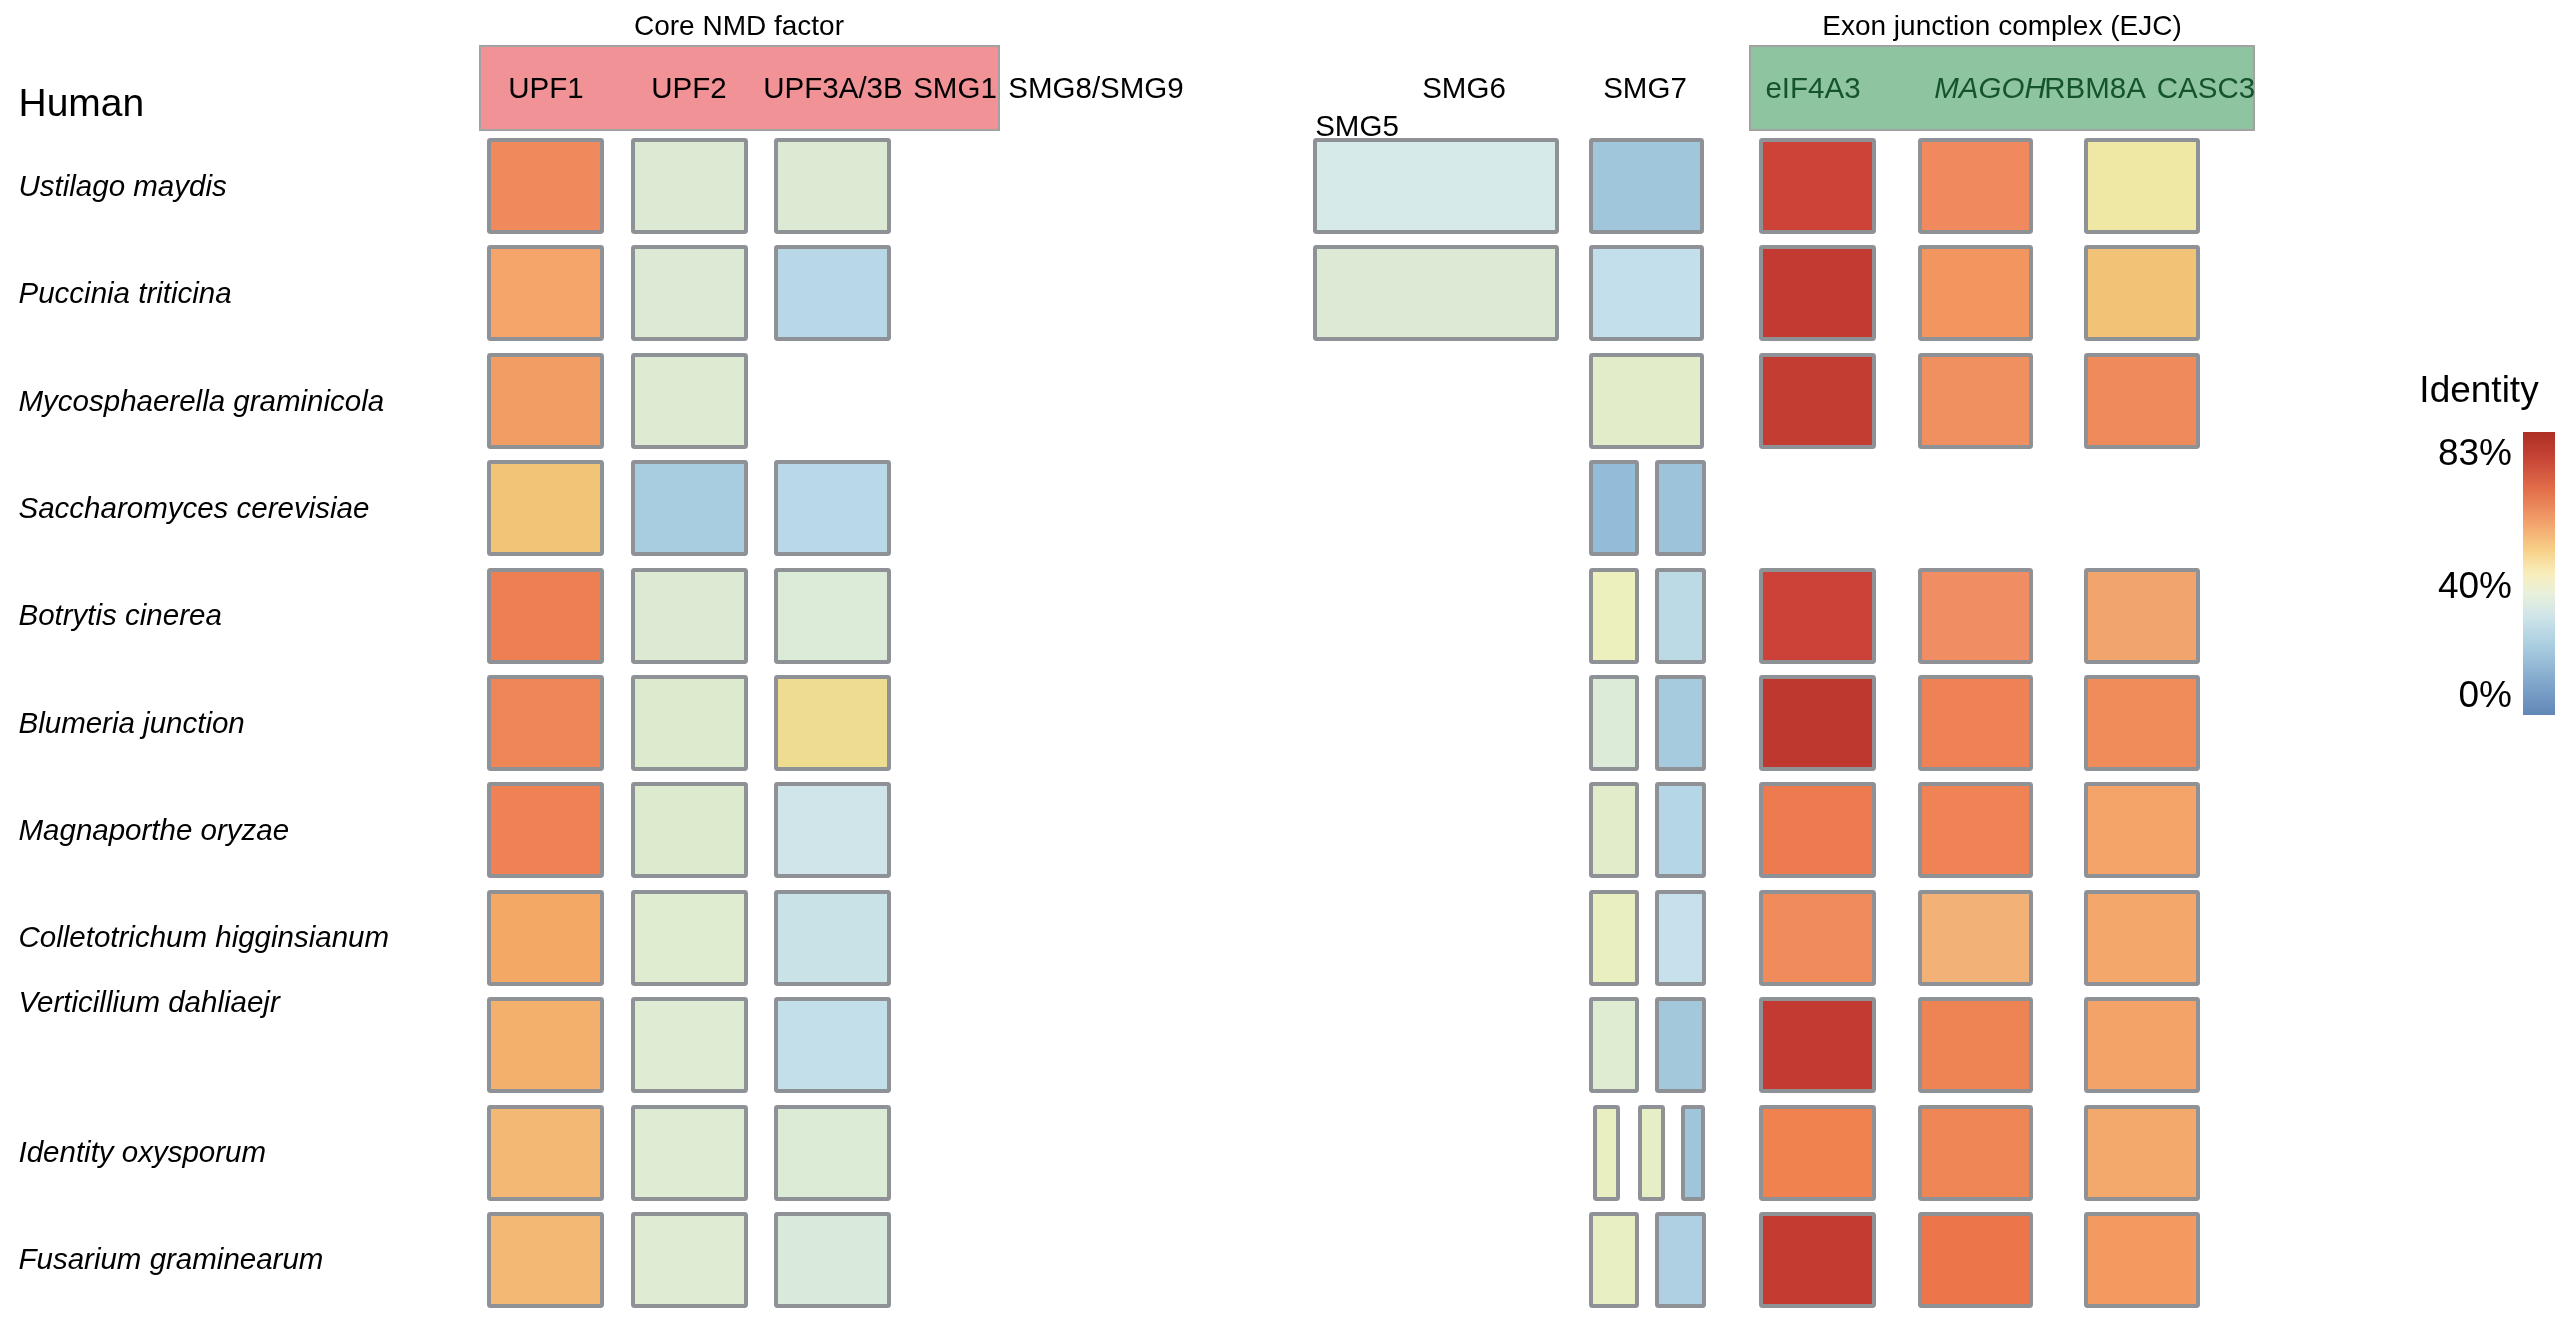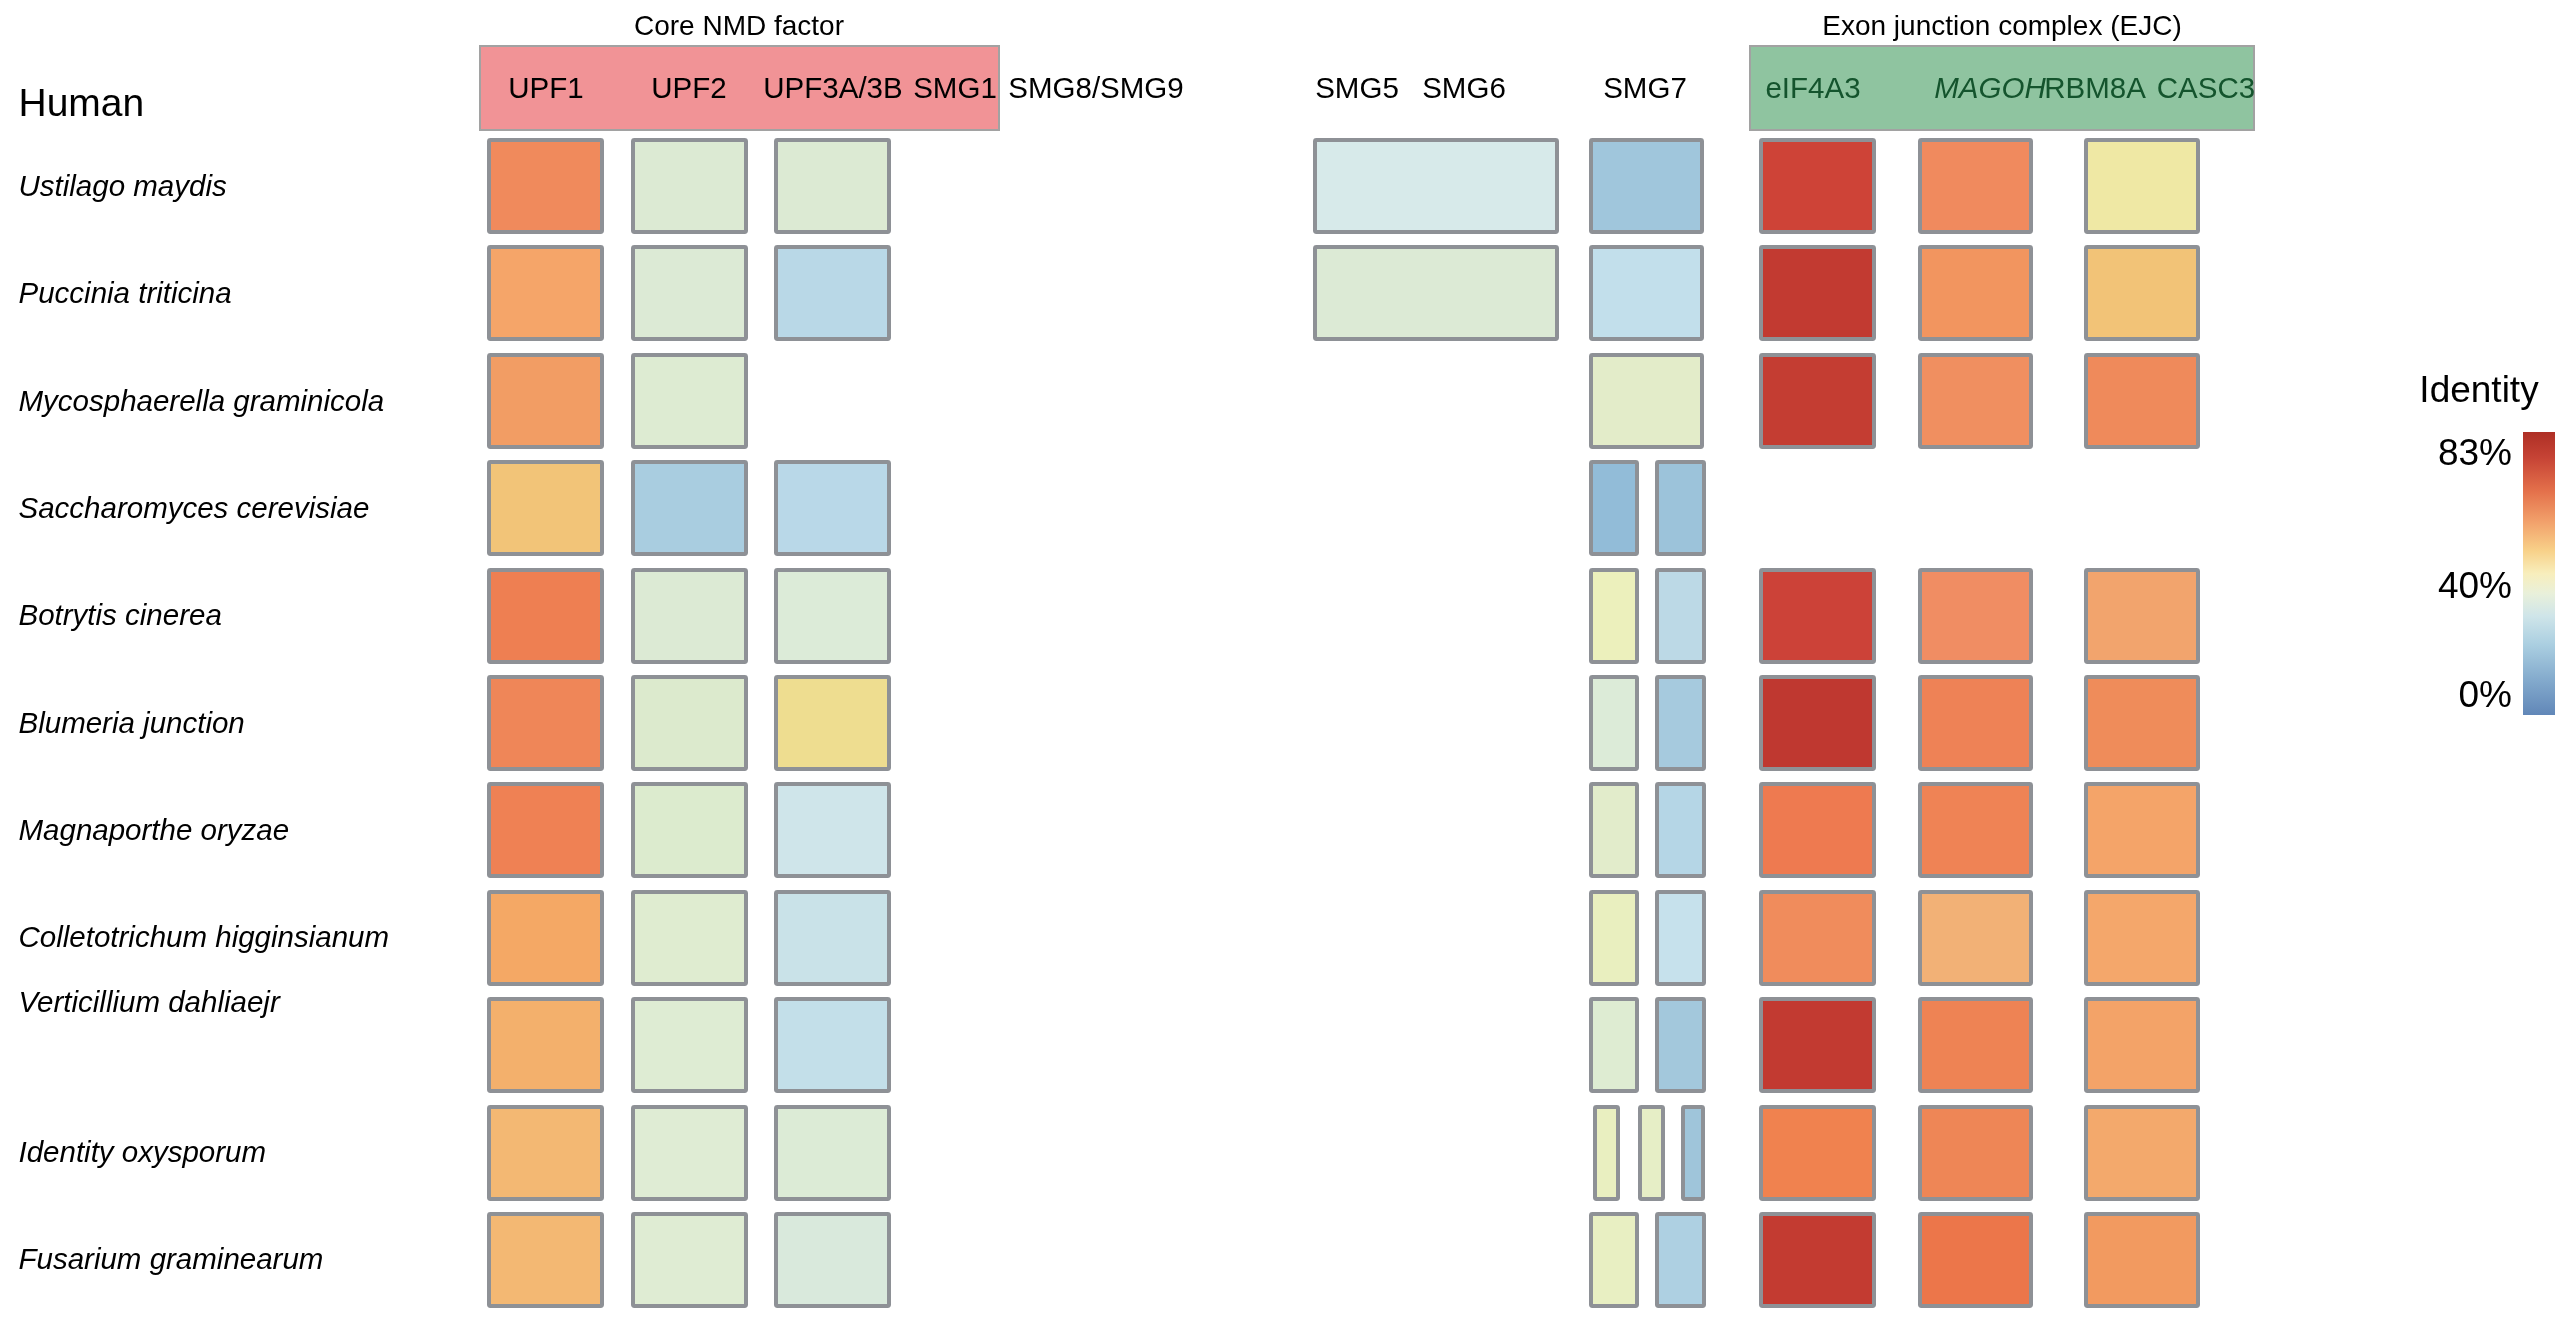--- a/index.html
+++ b/index.html
@@ -5,21 +5,21 @@
   html,body{margin:0;padding:0;background:#ffffff;}
   body{width:2576px;height:1325px;position:relative;font-family:"Liberation Sans",sans-serif;color:#000;}
   .fig{position:absolute;left:0;top:0;width:2576px;height:1325px;}
   .group-title{position:absolute;top:10px;font-size:28px;transform:translateX(-50%);white-space:nowrap;}
   .hdr-box{position:absolute;top:45px;height:86px;box-sizing:border-box;border:2.5px solid #a2a2a2;}
   .hdr-core{left:479px;width:521px;background:#f19396;}
   .hdr-ejc{left:1749px;width:506px;background:#8fc4a0;}
   .col-label{position:absolute;top:71px;font-size:29.5px;transform:translateX(-50%);white-space:nowrap;}
   .col-label.ejc-label{color:#14542d;}
   .h-upf1{left:546px;} .h-upf2{left:689px;} .h-upf3{left:833px;} .h-smg1{left:955px;}
-  .h-smg89{left:1096px;} .h-smg5{left:1357px;} .h-smg6{left:1464px;} .h-smg7{left:1645px;}
+  .h-smg89{left:1096px;} .h-smg5{left:1357px;margin-top:38px;} .h-smg6{left:1464px;} .h-smg7{left:1645px;}
   .h-eif4a3{left:1813px;} .h-magoh{left:1990px;font-style:italic;} .h-rbm8a{left:2095px;} .h-casc3{left:2206px;}
   .human-label{position:absolute;left:18.5px;top:81px;font-size:39px;}
   .species-label{position:absolute;left:18.5px;font-size:29.5px;font-style:italic;white-space:nowrap;}
   .cell{position:absolute;box-sizing:border-box;height:96px;border:4.2px solid #8e9196;border-radius:3.4px;}
   
   .legend-title{position:absolute;left:2479px;top:369px;font-size:37px;transform:translateX(-50%);}
   .legend-tick{position:absolute;right:64px;font-size:37px;text-align:right;}
   .tick-80{top:432px;} .tick-40{top:565px;} .tick-0{top:674px;}
   .colorbar{position:absolute;left:2523px;top:432px;width:32px;height:283px;
     background:linear-gradient(to bottom,

